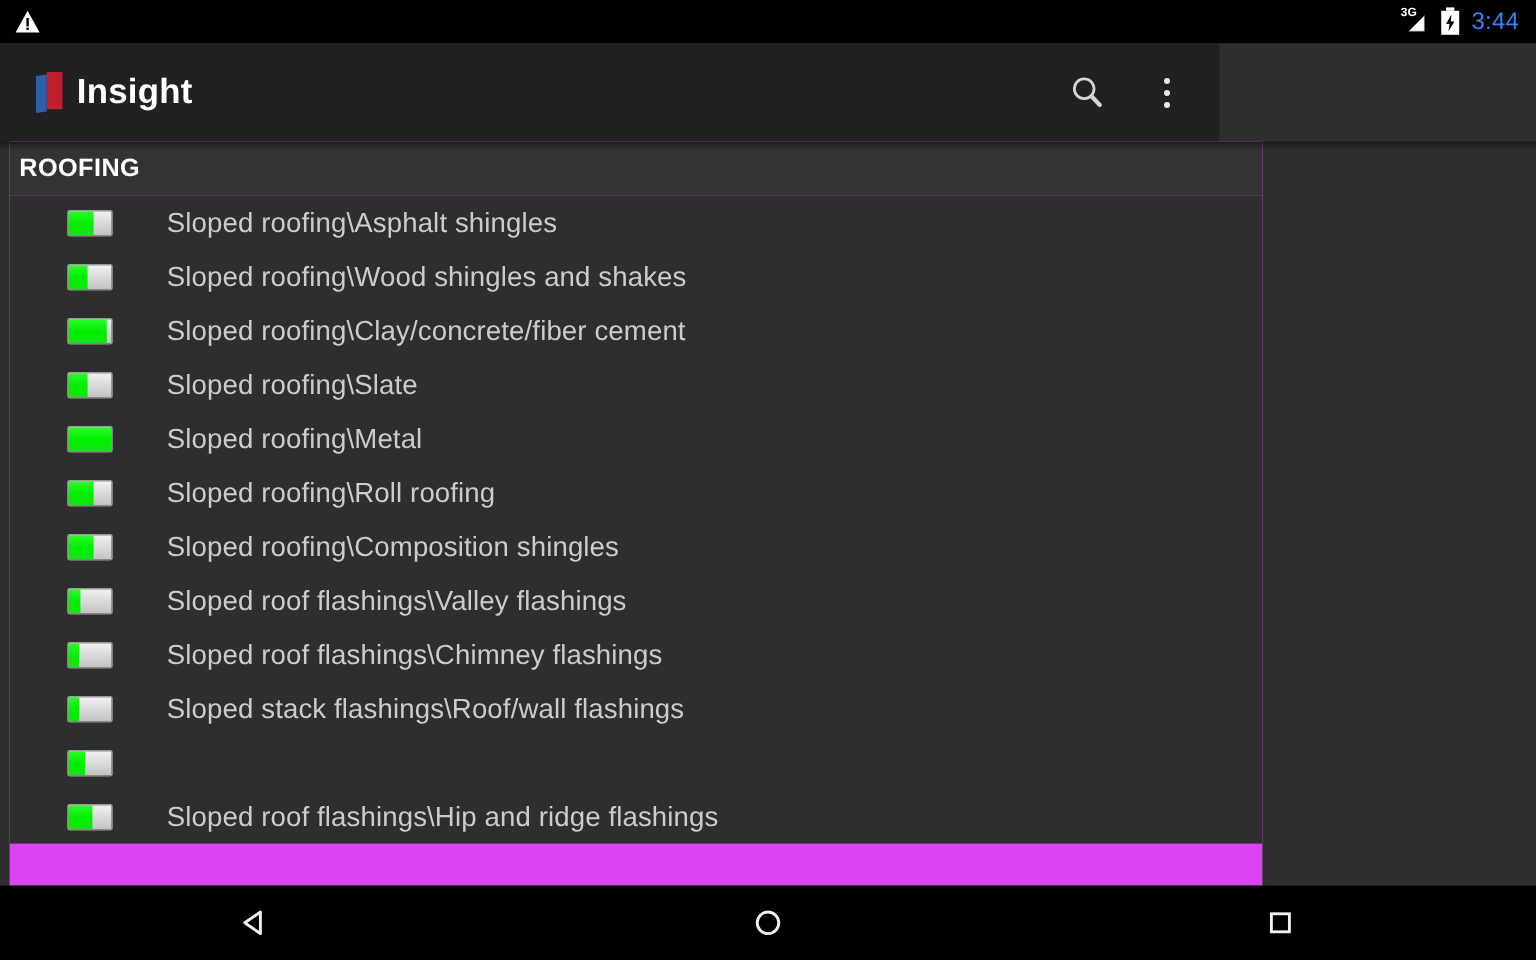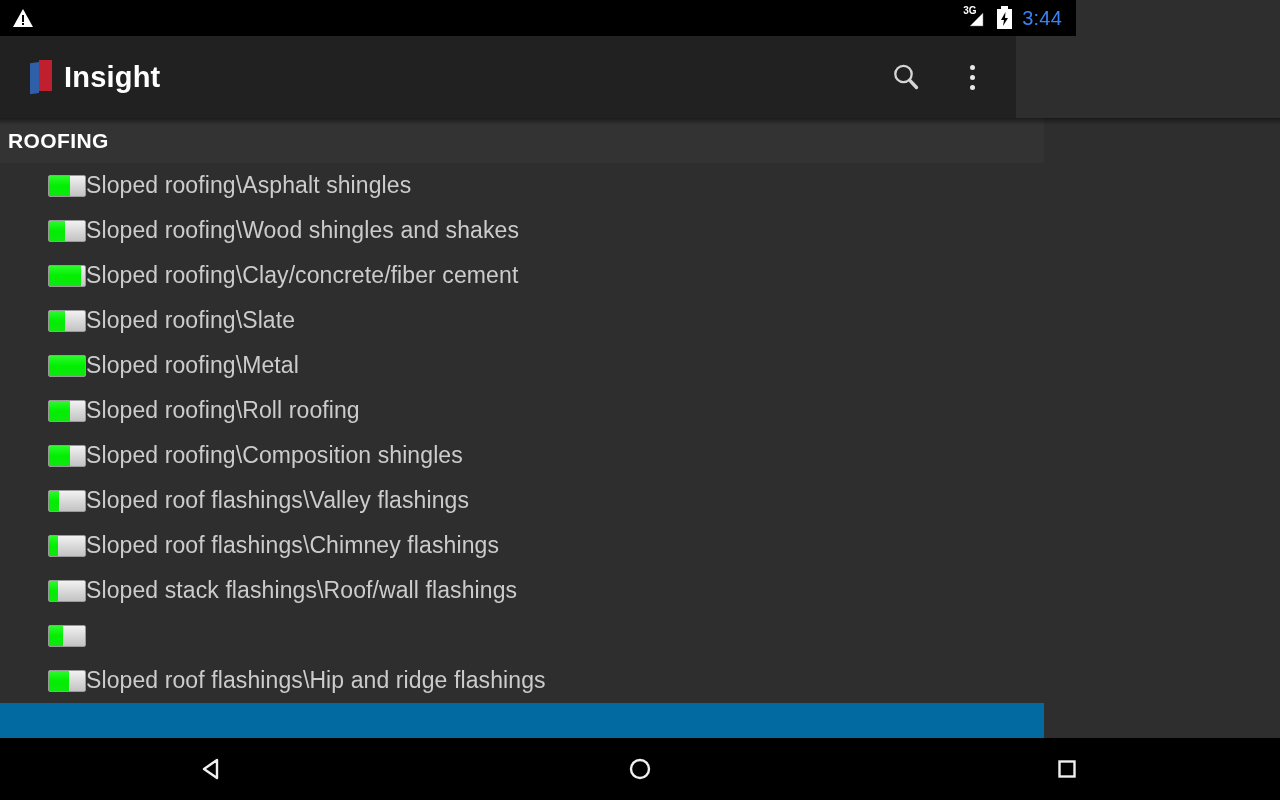--- a/index.html
+++ b/index.html
@@ -7,21 +7,21 @@
   html, body {
     width:1280px; height:800px;
     background:#2e2e2e;
     font-family:"Liberation Sans", sans-serif;
     overflow:hidden;
   }
   #screen { position:relative; width:1280px; height:800px; background:#2e2e2e; }
 
   
   .statusbar {
-    position:absolute; top:0; left:0; width:1076px; height:36px;
+    position:absolute; top:0; left:0; width:1280px; height:36px;
     background:#000; display:flex; align-items:center;
     padding:0 14px 0 12px;
   }
   .sb-left { display:flex; align-items:center; gap:8px; }
   .sb-right { margin-left:auto; display:flex; align-items:center; gap:9px; }
   .sb-time { color:#3b82f6; font-size:20px; letter-spacing:.2px; line-height:1; }
   .net-wrap { position:relative; width:26px; height:22px; }
   .net-label { position:absolute; top:-1px; left:2px; color:#fff; font-size:10px; font-weight:bold; line-height:1; }
   .warn-icon svg, .net-wrap svg, .batt svg { display:block; }
 
@@ -42,21 +42,21 @@
   .ab-actions { margin-left:auto; display:flex; align-items:center; gap:22px; }
   .ab-btn { width:44px; height:44px; display:flex; align-items:center; justify-content:center; cursor:pointer; }
   .dots { display:flex; flex-direction:column; gap:5px; align-items:center; }
   .dots i { display:block; width:5px; height:5px; border-radius:50%; background:#e8e8e8; }
 
   
   .ab-shadow { position:absolute; top:118px; left:0; width:1280px; height:7px;
     background:linear-gradient(to bottom, rgba(0,0,0,.45), rgba(0,0,0,0)); z-index:5; pointer-events:none; }
 
   
-  .content { position:absolute; top:118px; left:0; width:1044px; height:620px; overflow:hidden; background:#0369a1; }
+  .content { position:absolute; top:118px; left:8px; width:1044px; height:620px; overflow:hidden; background:#d946ef; }
 
   .section-header {
     height:45px; background:#333333; display:flex; align-items:center;
     padding-left:8px;
   }
   .section-header .sh-text {
     color:#ffffff; font-size:21px; font-weight:bold; letter-spacing:.4px;
   }
 
   .list { background:#2e2e2e; }
@@ -65,21 +65,21 @@
     width:38px; height:22px; margin-left:40px; margin-right:0;
     border:1px solid #9a9a9a; border-radius:2px; overflow:hidden;
     background:linear-gradient(to bottom, #f2f2f2 0%, #dcdcdc 45%, #c3c3c3 100%);
     position:relative; flex:none;
   }
   .gauge .fill {
     position:absolute; left:0; top:0; bottom:0;
     background:linear-gradient(to bottom, #2dfa2d 0%, #00ef00 50%, #12e512 100%);
   }
   .row-label {
-    color:#cccccc; font-size:23px; letter-spacing:.1px; white-space:nowrap;
+    margin-left:45px; color:#cccccc; font-size:23px; letter-spacing:.1px; white-space:nowrap;
   }
 
   
   .navbar {
     position:absolute; bottom:0; left:0; width:1280px; height:62px;
     background:#000; display:flex; align-items:center;
   }
   .nav-btn { flex:1; display:flex; align-items:center; justify-content:center; cursor:pointer; height:62px; }
 </style>
 </head>

